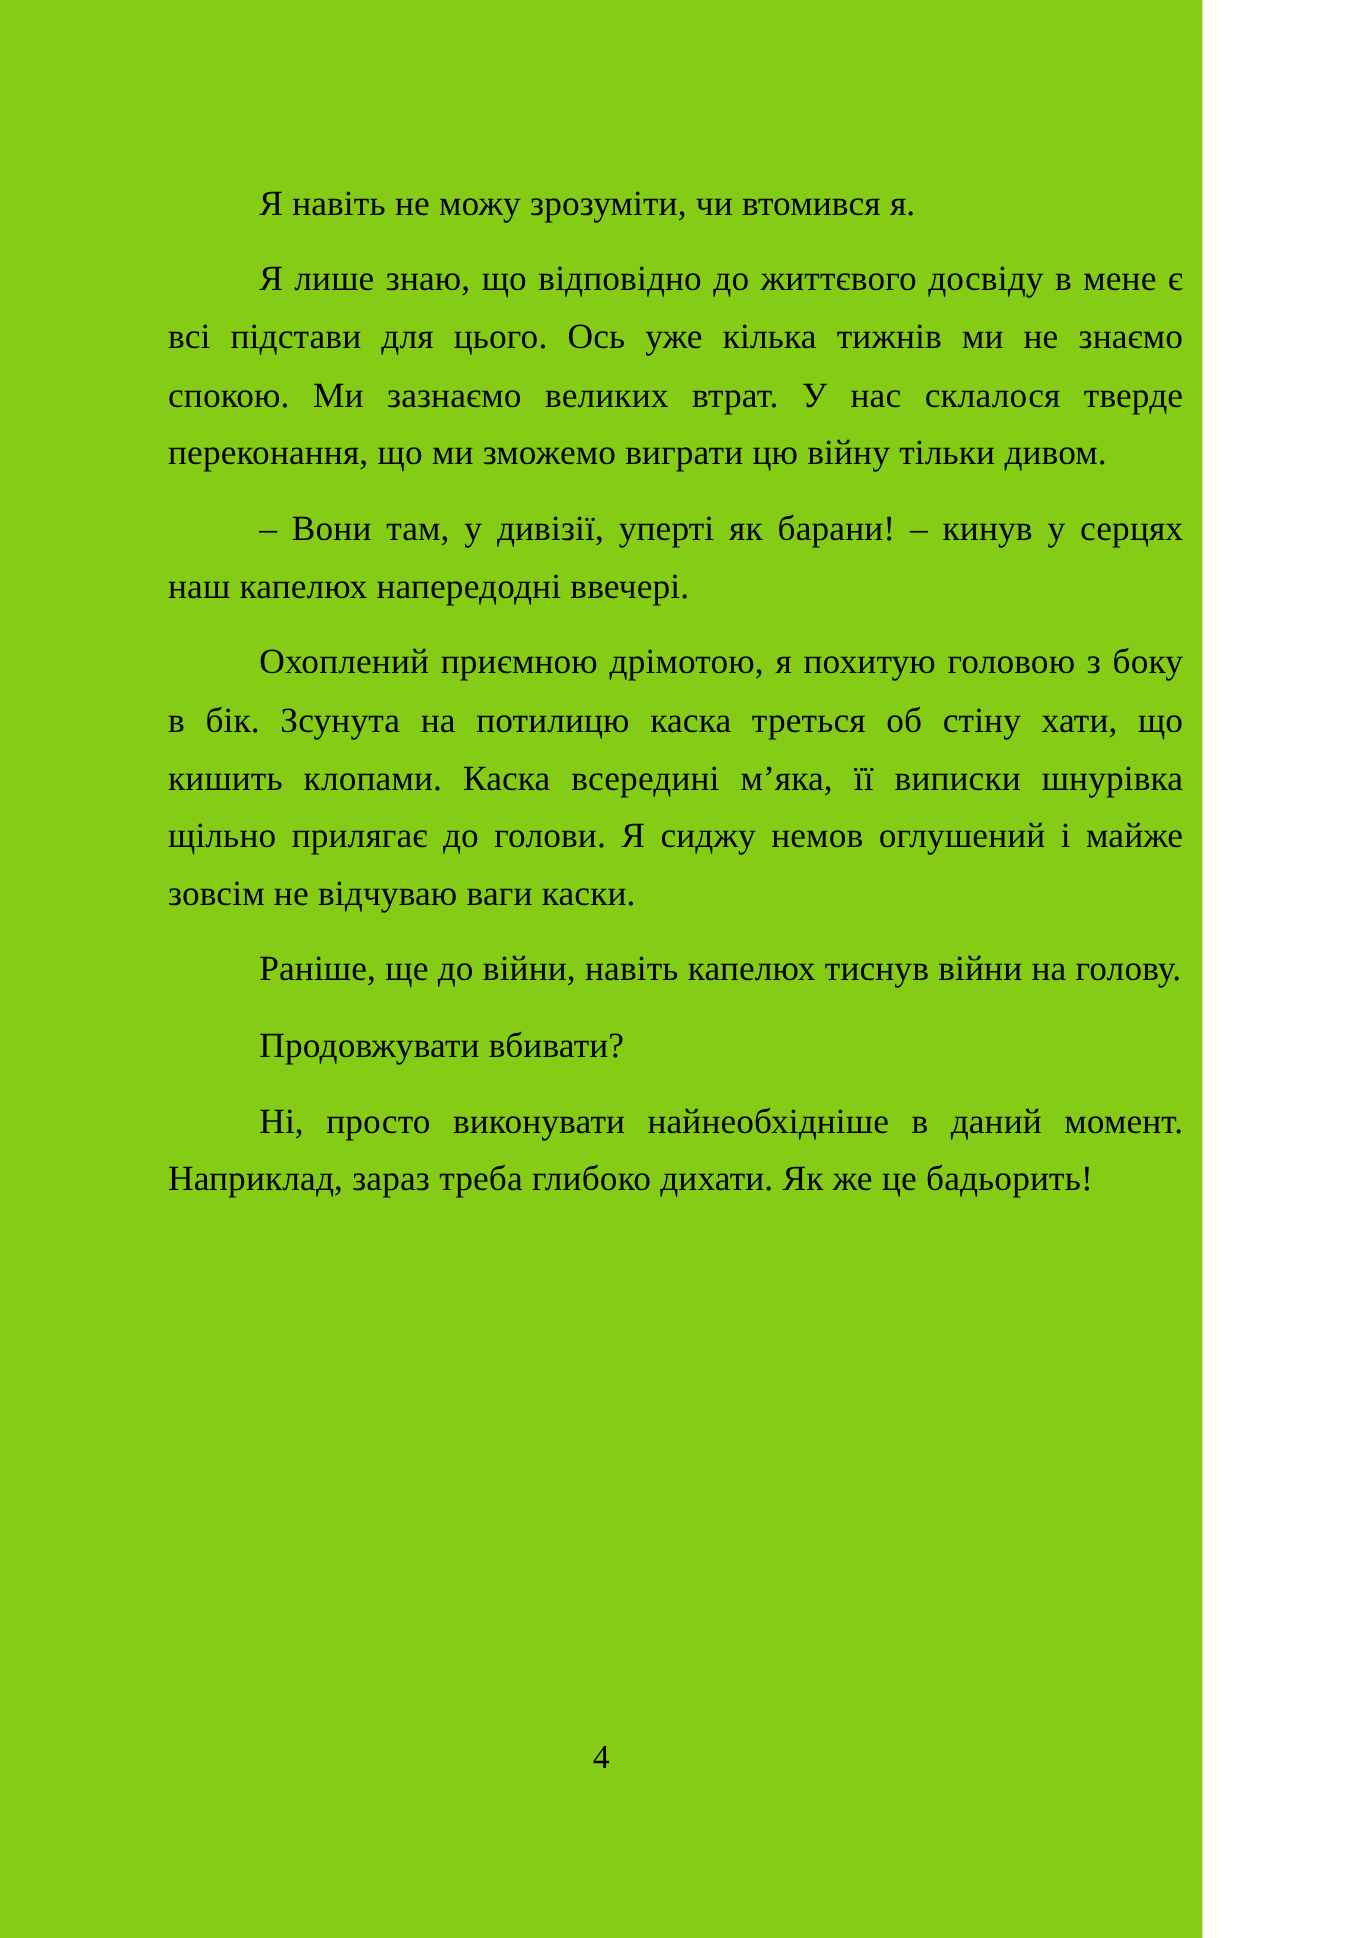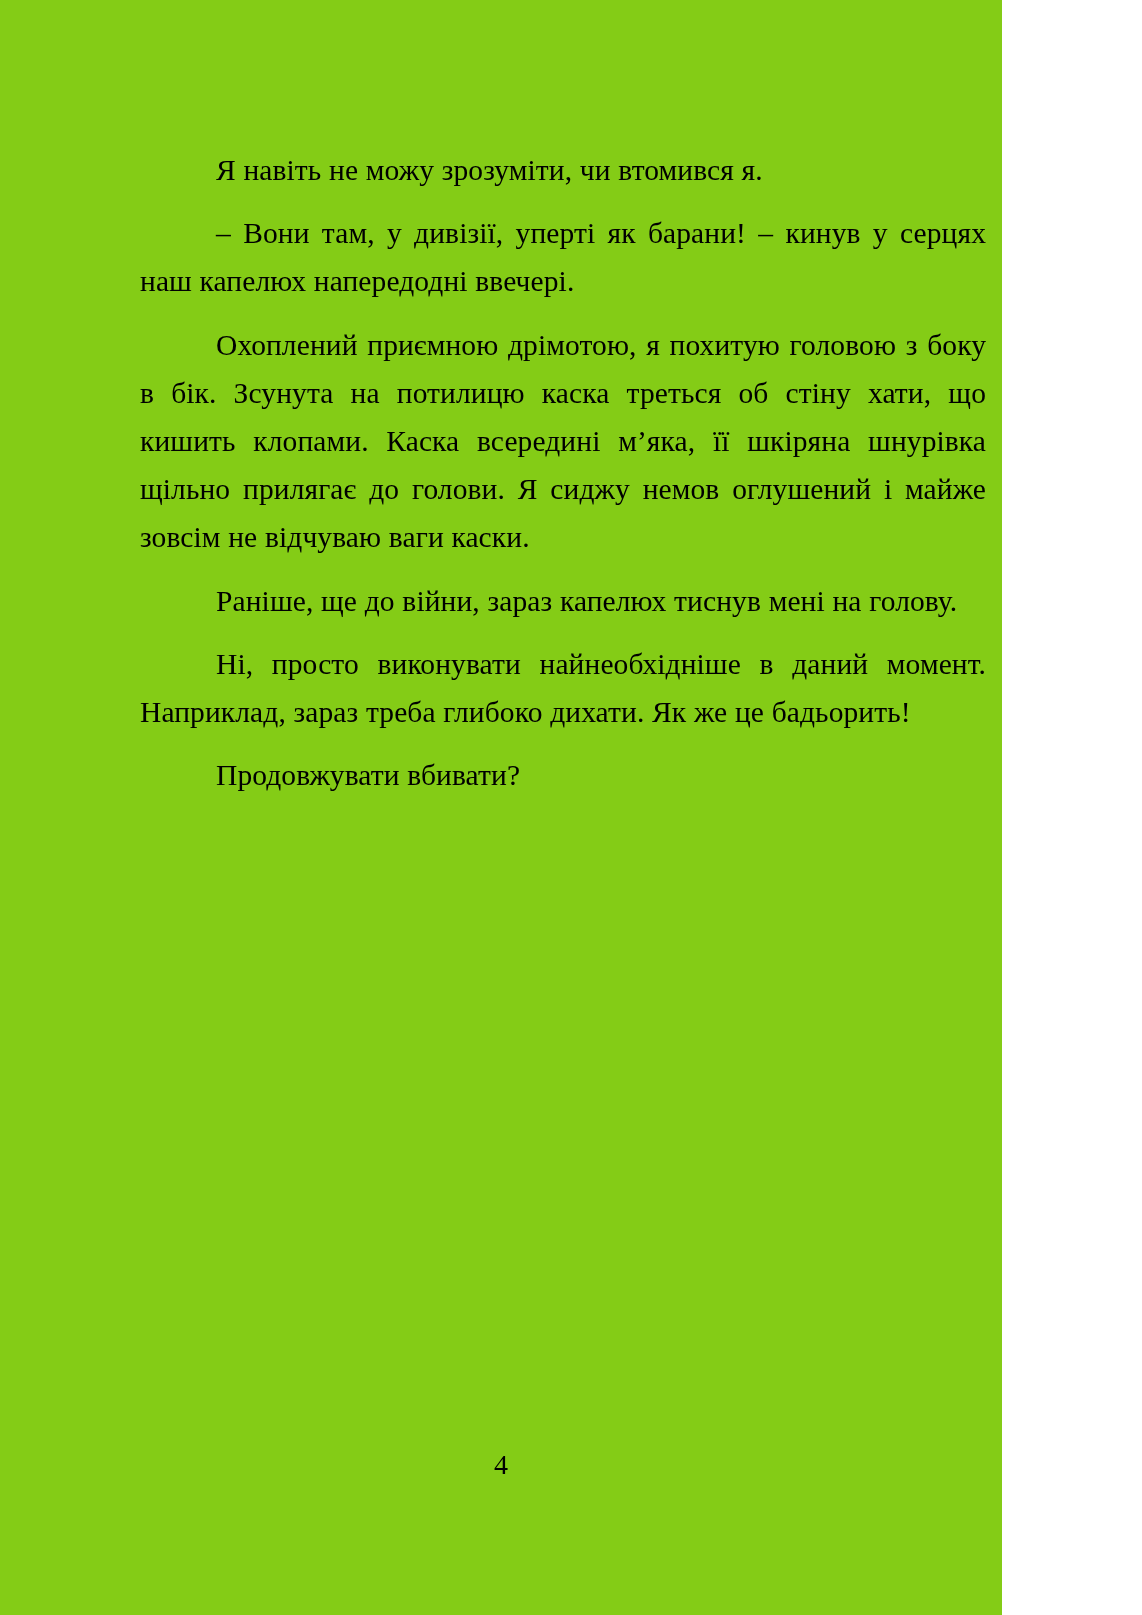--- a/index.html
+++ b/index.html
@@ -52,22 +52,23 @@
     color: #000000;
   }
 </style>
 </head>
 <body>
 
 <div class="page">
 
   <div class="text-block">
     <p class="para">Я навіть не можу зрозуміти, чи втомився я.</p>
+    <p class="para">Я лише знаю, що відповідно до життєвого досвіду в мене є всі підстави для цього. Ось уже кілька тижнів ми не знаємо спокою. Ми зазнаємо великих втрат. У нас склалося тверде переконання, що ми зможемо виграти цю війну тільки дивом.</p>
     <p class="para">– Вони там, у дивізії, уперті як барани! – кинув у серцях наш капелюх напередодні ввечері.</p>
-    <p class="para">Охоплений приємною дрімотою, я похитую головою з боку в бік. Зсунута на потилицю каска треться об стіну хати, що кишить клопами. Каска всередині м’яка, її шкіряна шнурівка щільно прилягає до голови. Я сиджу немов оглушений і майже зовсім не відчуваю ваги каски.</p>
-    <p class="para">Раніше, ще до війни, зараз капелюх тиснув мені на голову.</p>
+    <p class="para">Охоплений приємною дрімотою, я похитую головою з боку в бік. Зсунута на потилицю каска треться об стіну хати, що кишить клопами. Каска всередині м’яка, її виписки шнурівка щільно прилягає до голови. Я сиджу немов оглушений і майже зовсім не відчуваю ваги каски.</p>
+    <p class="para">Раніше, ще до війни, навіть капелюх тиснув війни на голову.</p>
+    <p class="para">Продовжувати вбивати?</p>
     <p class="para">Ні, просто виконувати найнеобхідніше в даний момент. Наприклад, зараз треба глибоко дихати. Як же це бадьорить!</p>
-    <p class="para">Продовжувати вбивати?</p>
   </div>
 
   <div class="page-number">4</div>
 
 </div>
 
 </body></html>

